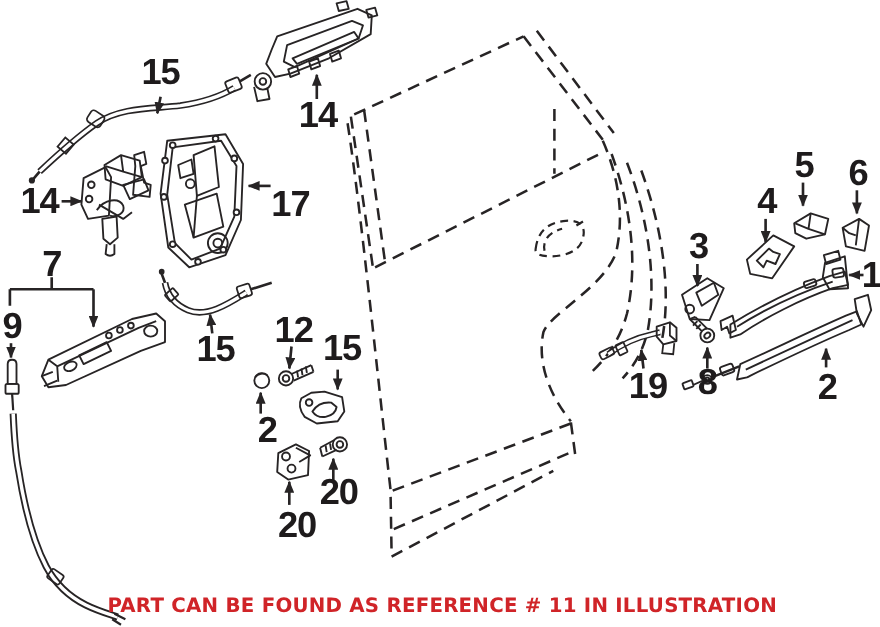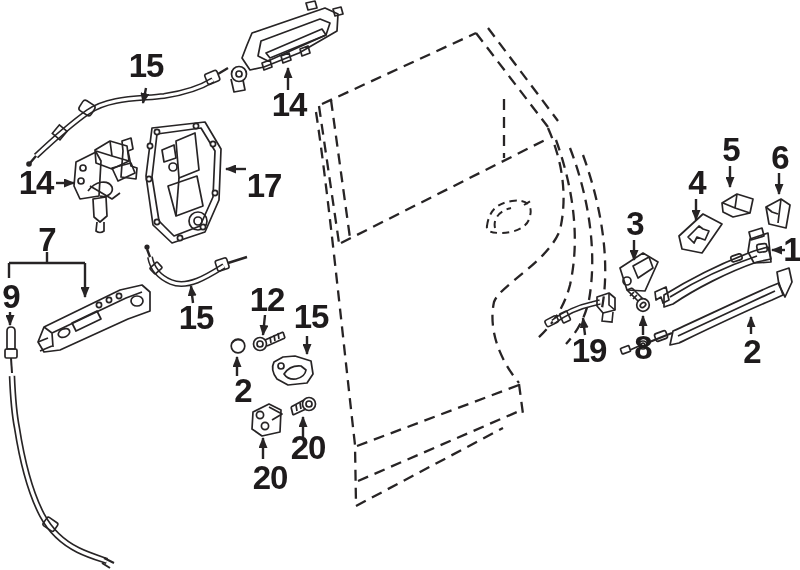--- a/index.html
+++ b/index.html
@@ -269,13 +269,14 @@
   <div class="ref-label" style="left:308px;top:447px">20</div>
   <div class="ref-label" style="left:635px;top:223px">3</div>
   <div class="ref-label" style="left:697px;top:182px">4</div>
   <div class="ref-label" style="left:731px;top:149px">5</div>
   <div class="ref-label" style="left:780px;top:157px">6</div>
   <div class="ref-label" style="left:792px;top:249px">1</div>
   <div class="ref-label" style="left:752px;top:351px">2</div>
   <div class="ref-label" style="left:589px;top:350px">19</div>
   <div class="ref-label" style="left:643px;top:347px">8</div>
 
+  <div class="caption">PART CAN BE FOUND AS REFERENCE # 11 IN ILLUSTRATION</div>
 </div>
 
 </body></html>

